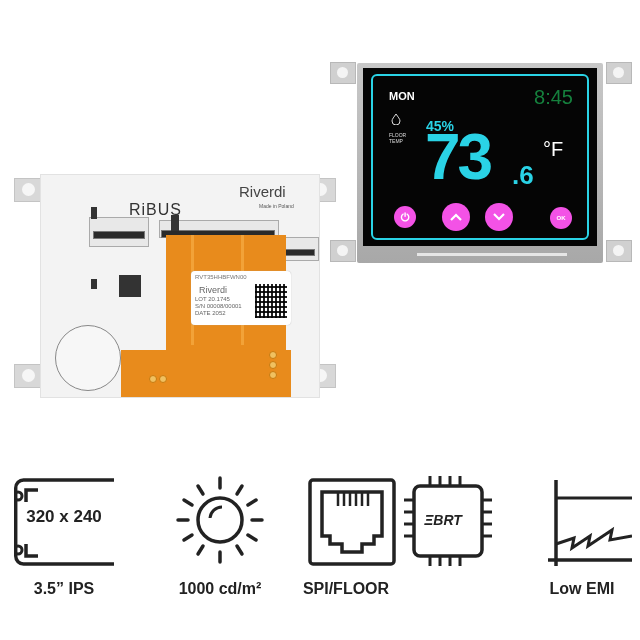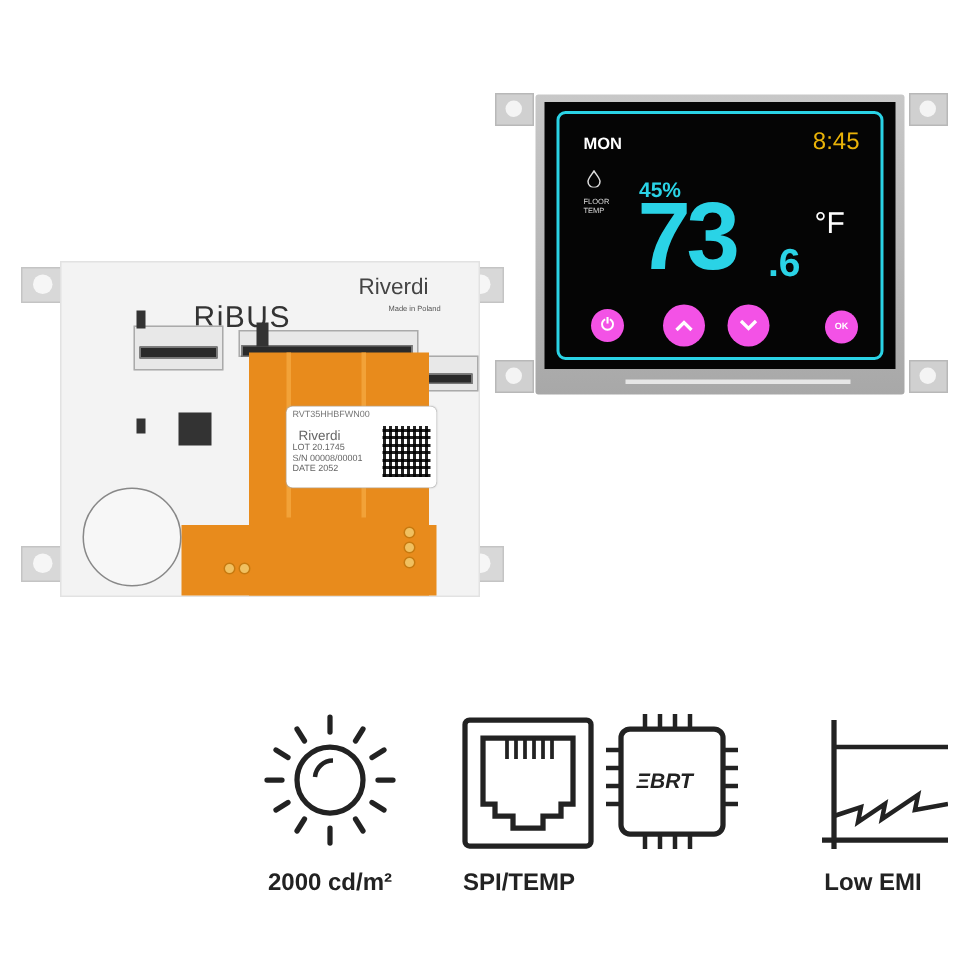--- a/index.html
+++ b/index.html
@@ -3,21 +3,21 @@
 <meta charset="utf-8">
 <style>
   html, body { margin:0; padding:0; }
   body { width:640px; height:640px; background:#ffffff; position:relative; overflow:hidden; font-family:"Liberation Sans", sans-serif; }
 
   
   .pcb-wrap { position:absolute; left:14px; top:170px; width:320px; height:232px; }
   .pcb-tab { position:absolute; width:28px; height:22px; background:#d8d8d8; border:1px solid #c4c4c4; }
   .pcb-tab::after { content:""; position:absolute; left:7px; top:4px; width:13px; height:13px; border-radius:50%; background:#f6f6f6; }
   .pcb { position:absolute; left:26px; top:4px; width:278px; height:222px; background:#f3f3f3; border:1px solid #e2e2e2; }
-  .logo-ribus { position:absolute; left:88px; top:26px; font-size:20px; color:#333; letter-spacing:1px; font-weight:normal; }
+  .logo-ribus { position:absolute; left:88px; top:26px; font-size:16px; color:#333; letter-spacing:1px; font-weight:normal; }
   .logo-riverdi { position:absolute; left:198px; top:8px; font-size:15px; color:#444; }
   .made-in { position:absolute; left:218px; top:28px; font-size:5px; color:#555; }
   .conn { position:absolute; background:#2a2a2a; border:1px solid #777; }
   .conn.light { background:#e8e8e8; border:1px solid #aaa; }
   .chip { position:absolute; background:#333; }
   .flex { position:absolute; left:125px; top:60px; width:120px; height:162px; background:#e88b1c; }
   .flex-neck { position:absolute; left:80px; top:175px; width:170px; height:47px; background:#e88b1c; }
   .flex-line { position:absolute; background:#f2a238; }
   .label { position:absolute; left:150px; top:96px; width:100px; height:54px; background:#fff; border-radius:4px; box-shadow:0 0 1px #aaa; }
   .label-top { position:absolute; left:4px; top:3px; font-size:6px; color:#777; }
@@ -30,21 +30,21 @@
   .pad { position:absolute; width:6px; height:6px; border-radius:50%; border:1px solid #c77a10; background:#f0c060; }
 
   
   .disp-wrap { position:absolute; left:330px; top:60px; width:300px; height:215px; }
   .disp-tab { position:absolute; width:24px; height:20px; background:#d0d0d0; border:1px solid #b8b8b8; }
   .disp-tab::after { content:""; position:absolute; left:6px; top:4px; width:11px; height:11px; border-radius:50%; background:#f4f4f4; }
   .bezel { position:absolute; left:27px; top:3px; width:246px; height:200px; background:linear-gradient(#c8c8c8,#a8a8a8); border-radius:2px; }
   .screen { position:absolute; left:33px; top:8px; width:234px; height:178px; background:#050505; }
   .frame { position:absolute; left:8px; top:6px; width:214px; height:162px; border:2px solid #2ad3e6; border-radius:6px; }
   .day { position:absolute; left:16px; top:14px; color:#fff; font-weight:bold; font-size:11px; }
-  .time { position:absolute; right:14px; top:10px; color:#eab308; font-size:16px; }
+  .time { position:absolute; right:14px; top:10px; color:#15803d; font-size:20px; }
   .drop-icon { position:absolute; left:18px; top:37px; width:10px; height:12px; }
   .floor-lbl { position:absolute; left:16px; top:56px; color:#ddd; font-size:5px; line-height:6px; }
   .humid { position:absolute; left:53px; top:42px; color:#2ad3e6; font-weight:bold; font-size:14px; }
   .temp-big { position:absolute; left:52px; top:52px; color:#2ad3e6; font-weight:bold; font-size:64px; letter-spacing:-3px; line-height:58px; }
   .temp-dec { position:absolute; left:139px; top:86px; color:#2ad3e6; font-weight:bold; font-size:26px; line-height:26px; }
   .unit { position:absolute; left:170px; top:62px; color:#fff; font-size:20px; }
   .btn { position:absolute; border-radius:50%; background:#f352e6; color:#fff; display:flex; align-items:center; justify-content:center; font-weight:bold; }
   .btn-power { left:21px; top:130px; width:22px; height:22px; font-size:11px; }
   .btn-up { left:69px; top:127px; width:28px; height:28px; font-size:14px; }
   .btn-down { left:112px; top:127px; width:28px; height:28px; font-size:14px; }
@@ -142,57 +142,69 @@
       </div>
       <div class="btn btn-ok">
         <span>OK</span>
       </div>
     </div>
   </div>
 </div>
 
 <div class="features">
 
+  <div class="feat" style="left:0;">
+    <svg class="feat-icon" viewBox="0 0 100 96">
+      <rect x="14" y="6" width="112" height="84" rx="8" fill="none" stroke="#222" stroke-width="3.5" transform="translate(-12,0) scale(0.98,1)"></rect>
+      <circle cx="4" cy="22" r="4" fill="none" stroke="#222" stroke-width="3"></circle>
+      <circle cx="4" cy="76" r="4" fill="none" stroke="#222" stroke-width="3"></circle>
+      <circle cx="124" cy="22" r="4" fill="none" stroke="#222" stroke-width="3"></circle>
+      <circle cx="124" cy="76" r="4" fill="none" stroke="#222" stroke-width="3"></circle>
+      <path d="M12 28 V16 H24 M104 16 H116 V28 M116 70 V82 H104 M24 82 H12 V70" fill="none" stroke="#222" stroke-width="3.5"></path>
+    </svg>
+    <div class="res-text" style="left:14px;width:100px;">320 x 240</div>
+    <div class="feat-label" style="left:0;">3.5” IPS</div>
+  </div>
 
   <div class="feat" style="left:156px;">
     <svg class="feat-icon" viewBox="0 0 100 96">
       <circle cx="50" cy="46" r="22" fill="none" stroke="#222" stroke-width="3.5"></circle>
       <path d="M40 44 A12 12 0 0 1 52 33" fill="none" stroke="#222" stroke-width="3"></path>
       <g stroke="#222" stroke-width="3.5" stroke-linecap="round">
         <line x1="50" y1="4" x2="50" y2="14"></line>
           <line x1="50" y1="78" x2="50" y2="88"></line>
         <line x1="8" y1="46" x2="18" y2="46"></line>
           <line x1="82" y1="46" x2="92" y2="46"></line>
         <line x1="28" y1="12" x2="33" y2="20"></line>
           <line x1="72" y1="12" x2="67" y2="20"></line>
         <line x1="28" y1="80" x2="33" y2="72"></line>
           <line x1="72" y1="80" x2="67" y2="72"></line>
         <line x1="14" y1="26" x2="22" y2="31"></line>
           <line x1="86" y1="26" x2="78" y2="31"></line>
         <line x1="14" y1="66" x2="22" y2="61"></line>
           <line x1="86" y1="66" x2="78" y2="61"></line>
       </g>
     </svg>
-    <div class="feat-label">2000 cd/m²</div>
+    <div class="feat-label">1000 cd/m²</div>
   </div>
 
   <div class="feat" style="left:282px;">
     <svg class="feat-icon" viewBox="0 0 100 96">
       <rect x="14" y="6" width="84" height="84" rx="3" fill="none" stroke="#222" stroke-width="3.5"></rect>
       <path d="M26 18 H86 V62 H78 V70 H66 V78 H46 V70 H34 V62 H26 Z" fill="none" stroke="#222" stroke-width="3.5"></path>
       <g stroke="#222" stroke-width="2.5">
           <line x1="42" y1="18" x2="42" y2="32"></line>
           <line x1="48" y1="18" x2="48" y2="32"></line>
           <line x1="54" y1="18" x2="54" y2="32"></line>
           <line x1="60" y1="18" x2="60" y2="32"></line>
           <line x1="66" y1="18" x2="66" y2="32"></line>
           <line x1="72" y1="18" x2="72" y2="32"></line>
         </g>
     </svg>
-    <div class="feat-label">SPI/TEMP</div>
+    <div class="feat-label">SPI/FLOOR</div>
   </div>
 
   <div class="feat" style="left:378px;">
     <svg class="feat-icon" viewBox="0 0 100 96">
       <rect x="22" y="12" width="68" height="70" rx="6" fill="none" stroke="#222" stroke-width="3.5"></rect>
       <g stroke="#222" stroke-width="3">
         <line x1="38" y1="2" x2="38" y2="12"></line>
           <line x1="48" y1="2" x2="48" y2="12"></line>
           <line x1="58" y1="2" x2="58" y2="12"></line>
           <line x1="68" y1="2" x2="68" y2="12"></line>

